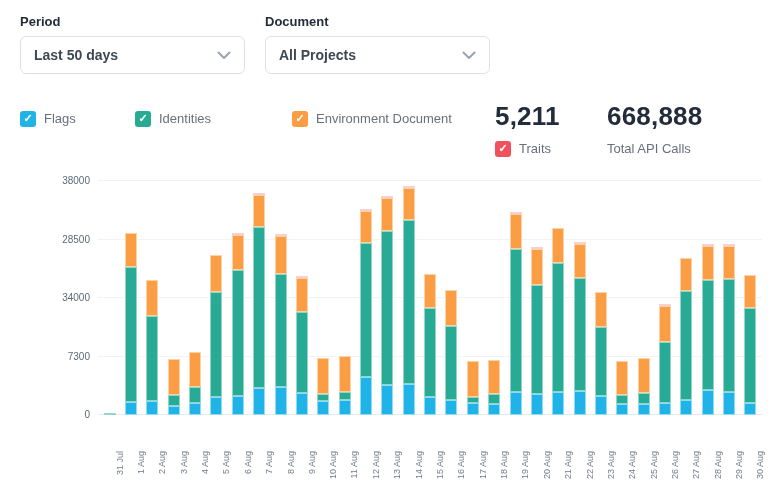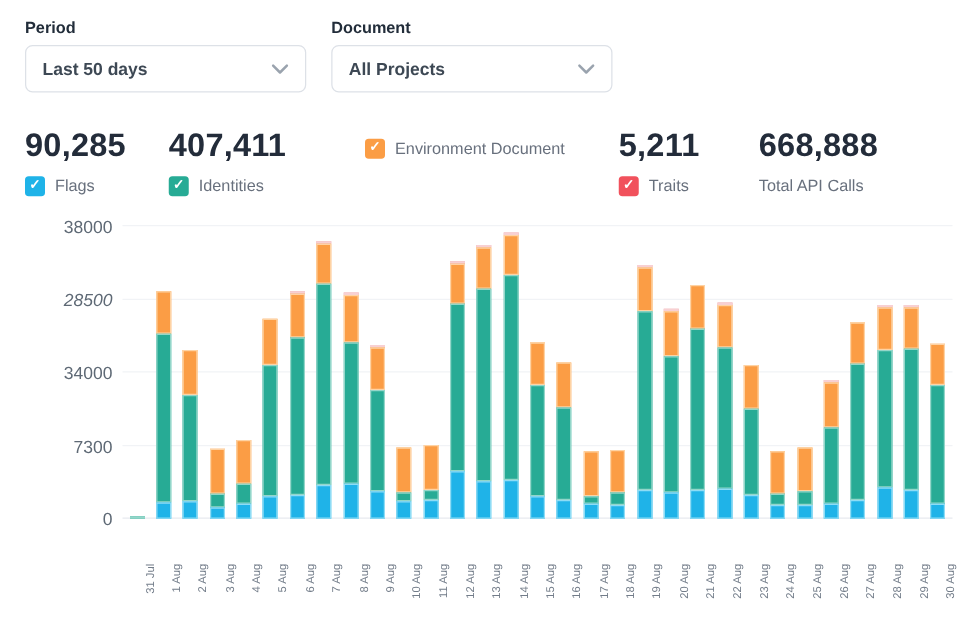--- a/index.html
+++ b/index.html
@@ -28,21 +28,21 @@
     display: flex; align-items: center; justify-content: center; cursor: pointer; line-height: 1;
   }
   .stat-label { font-size: 13px; color: #68707d; }
 
   
   .chart { margin-top: 24px; position: relative; padding-left: 78px; padding-right: 8px; }
   .plot { position: relative; height: 234px; }
   .grid-line { position: absolute; left: 0; right: 0; height: 1px; background: #f1f3f6; }
   .grid-line.zero { background: #e7eaef; }
   .yaxis { position: absolute; left: 0; top: 0; width: 70px; height: 234px; }
-  .ytick { position: absolute; right: 0; font-size: 14px; color: #5e6975; line-height: 10px; text-align: right; }
+  .ytick { position: absolute; right: 0; font-size: 10px; color: #5e6975; line-height: 10px; text-align: right; }
   .bars { position: absolute; inset: 0; display: flex; justify-content: space-between; align-items: flex-end; padding: 0 1px; }
   .bar-group { position: relative; flex: 1 1 0; height: 100%; display: flex; align-items: flex-end; justify-content: center; }
   .bar-stack { width: 12px; display: flex; flex-direction: column-reverse; }
   .bar-seg { width: 100%; }
   .xlabel-zone { position: absolute; top: 100%; left: 0; right: 0; height: 46px; }
   .xlabel-zone span {
     position: absolute; top: 36px; right: calc(50% - 5px);
     transform: rotate(-90deg); transform-origin: 100% 0;
     font-size: 9px; color: #727c89; white-space: nowrap; line-height: 10px;
   }
@@ -72,28 +72,26 @@
           <svg width="14" height="9" viewBox="0 0 14 9">
               <path d="M1.5 1.5 L7 7 L12.5 1.5" fill="none" stroke="#9aa3ae" stroke-width="2" stroke-linecap="round" stroke-linejoin="round"></path>
             </svg>
         </span>
       </div>
     </div>
   </div>
 
   <div class="stats">
       <div class="stat-col" style="flex: 0 0 115px;">
-        <div class="stat-value">90,285</div>
         <div class="stat-legend">
           <span class="checkbox" style="background: rgb(31, 179, 232);">✓</span>
           <span class="stat-label">Flags</span>
         </div>
       </div>
       <div class="stat-col" style="flex: 0 0 157px;">
-        <div class="stat-value">407,411</div>
         <div class="stat-legend">
           <span class="checkbox" style="background: rgb(39, 171, 149);">✓</span>
           <span class="stat-label">Identities</span>
         </div>
       </div>
       <div class="stat-col" style="flex: 0 0 203px;">
         <div class="stat-legend">
           <span class="checkbox" style="background: rgb(251, 157, 69);">✓</span>
           <span class="stat-label">Environment Document</span>
         </div>
@@ -111,21 +109,21 @@
           <span class="stat-label">Total API Calls</span>
         </div>
       </div>
     </div>
 
   <div class="chart">
     <div class="yaxis">
         <div class="ytick" style="bottom: calc(0% - 5px);">0</div>
         <div class="ytick" style="bottom: calc(25% - 5px);">7300</div>
         <div class="ytick" style="bottom: calc(50% - 5px);">34000</div>
-        <div class="ytick" style="bottom: calc(75% - 5px); font-style: italic;">28500</div>
+        <div class="ytick" style="bottom: calc(75% - 5px);">28500</div>
         <div class="ytick" style="bottom: calc(100% - 5px);">38000</div>
       </div>
     <div class="plot">
       <div>
           <div class="grid-line zero" style="bottom: 0%;"></div>
           <div class="grid-line" style="bottom: 25%;"></div>
           <div class="grid-line" style="bottom: 50%;"></div>
           <div class="grid-line" style="bottom: 75%;"></div>
           <div class="grid-line" style="bottom: 100%;"></div>
         </div>

